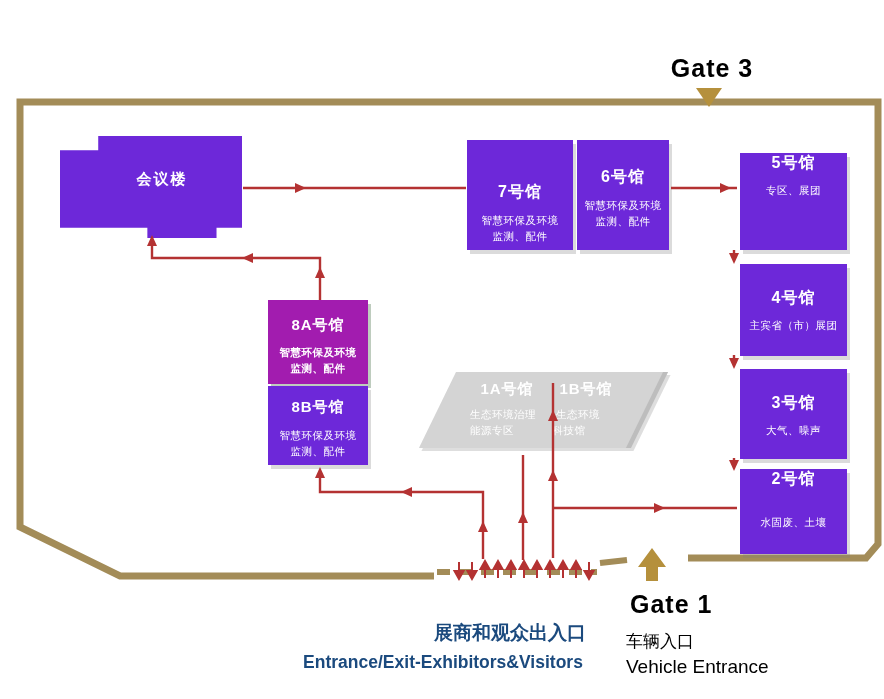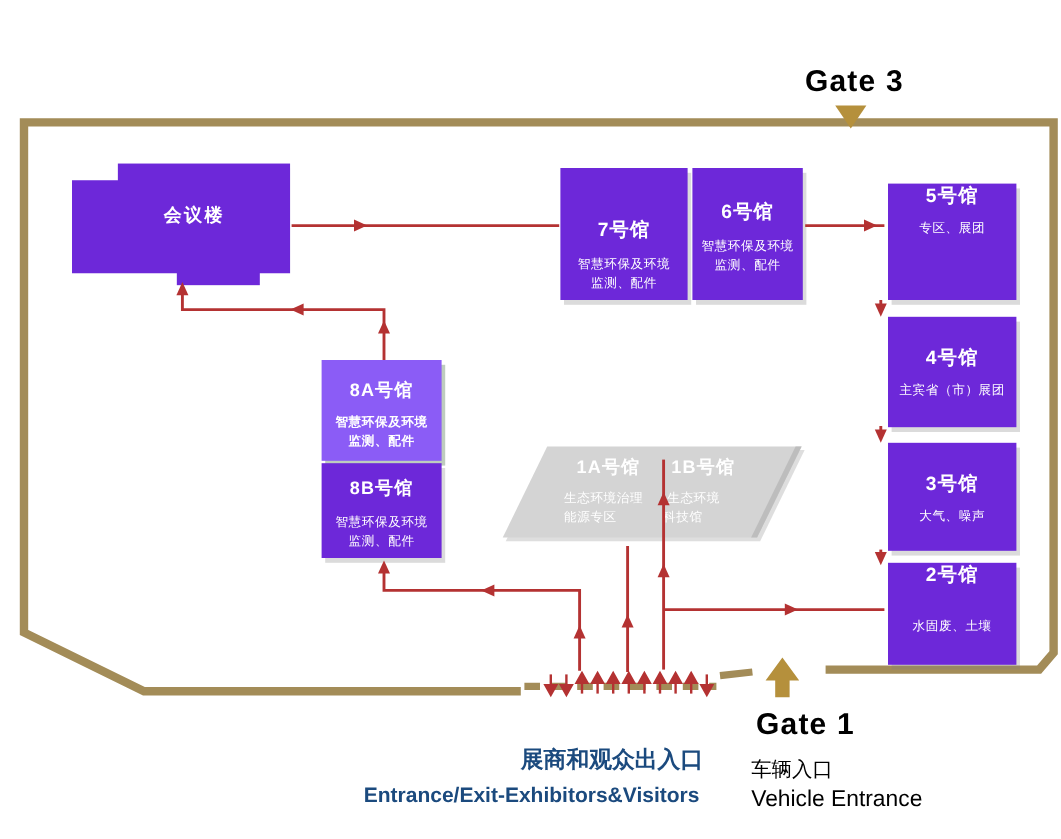--- a/index.html
+++ b/index.html
@@ -6,21 +6,21 @@
   html,body { background:#ffffff; }
   body { font-family:"Liberation Sans","DejaVu Sans",sans-serif; }
   #stage { position:relative; width:884px; height:699px; background:#ffffff; overflow:hidden; }
   .layer { position:absolute; left:0; top:0; }
   svg.border-layer { z-index:1; pointer-events:none; }
   svg.routes { z-index:4; pointer-events:none; }
 
   .hall { position:absolute; background:#6d28d9; color:#fff; text-align:center;
           box-shadow:3px 4px 0 rgba(125,125,125,.28); z-index:2;
           display:flex; flex-direction:column; align-items:center; }
-  .hall.green { background:#8b5cf6; box-shadow:3px 4px 0 rgba(70,110,70,.35); }
+  .hall.green { background:#a21caf; box-shadow:3px 4px 0 rgba(70,110,70,.35); }
   .h-title { font-size:16px; font-weight:bold; letter-spacing:1px; }
   .h-title.sm { font-size:15px; }
   .h-sub { font-size:10.5px; line-height:1.5; letter-spacing:.5px; }
 
   .hall.conf { clip-path:polygon(21% 0,100% 0,100% 90%,86% 90%,86% 100%,48% 100%,48% 90%,0 90%,0 14%,21% 14%);
                box-shadow:none; filter:drop-shadow(3px 4px 0 rgba(125,125,125,.25)); display:block; }
   .conf-title { position:absolute; left:56%; top:33%; transform:translateX(-50%);
                 font-size:15px; font-weight:bold; letter-spacing:2px; color:#fff; white-space:nowrap; }
 
   .p-hall { position:absolute; background:#d4d4d4; border-right:5px solid #bdbdbd;

